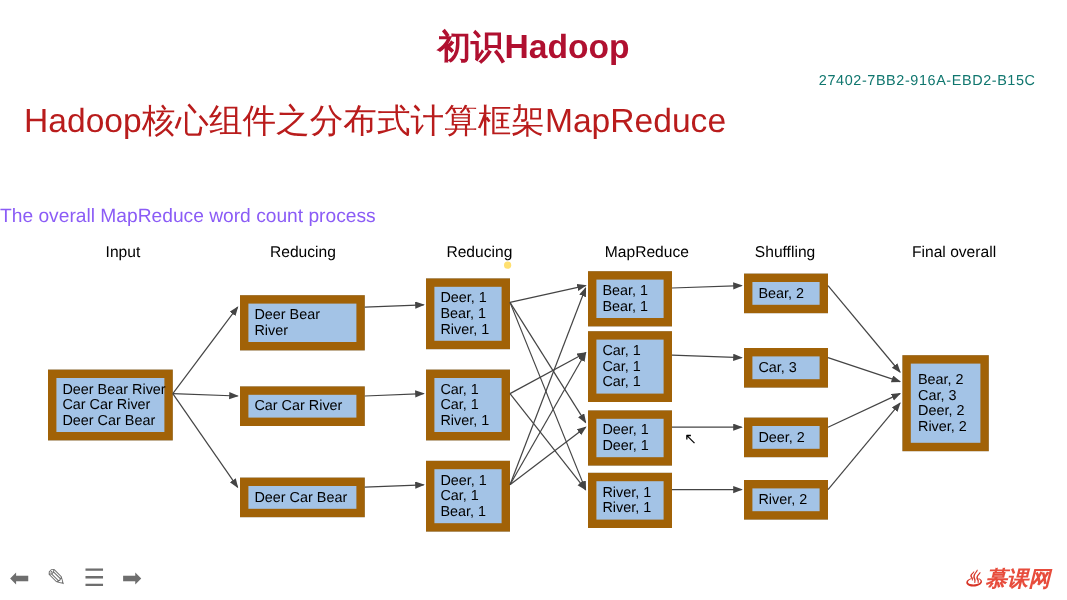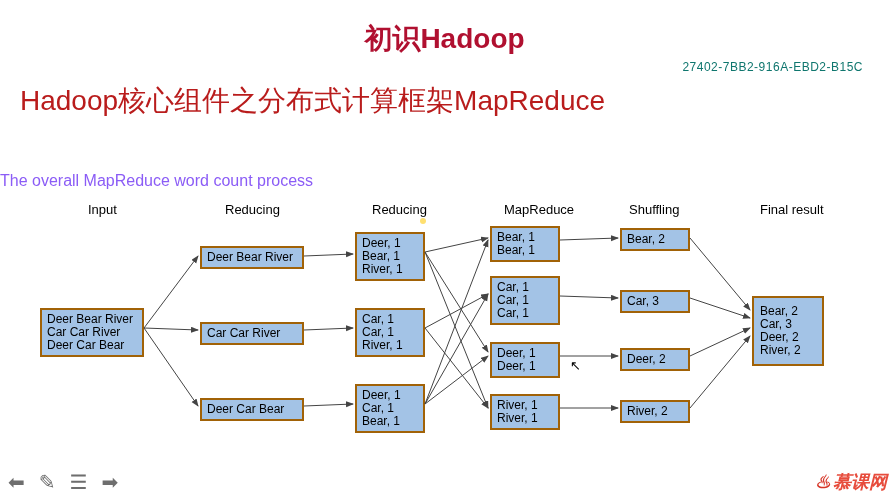--- a/index.html
+++ b/index.html
@@ -2,45 +2,45 @@
 <html><head>
 <meta charset="utf-8">
 <style>
 html,body{margin:0;padding:0;width:889px;height:500px;background:#fff;font-family:"Microsoft YaHei",Arial,sans-serif;overflow:hidden;position:relative}
 .title{text-align:center;font-size:28px;font-weight:bold;color:#b01030;margin-top:20px}
 .watermark{position:absolute;right:26px;top:60px;color:#0f766e;font-size:12px;letter-spacing:0.5px}
 .subtitle{font-size:28px;font-weight:normal;color:#b91c1c;margin:24px 0 0 20px}
 .diagram{position:absolute;left:0;top:170px;width:889px;height:300px}
 .dtitle{text-align:left;font-size:16px;color:#8b5cf6;margin-top:2px}
 .col-head{position:absolute;top:32px;font-size:13px;color:#000}
-.box{position:absolute;background:#a3c3e6;border:2px solid #a16207;font-size:12px;color:#000;padding:3px 5px;line-height:13px;box-sizing:border-box}
+.box{position:absolute;background:#a3c3e6;border:7px solid #a16207;font-size:12px;color:#000;padding:3px 5px;line-height:13px;box-sizing:border-box}
 svg.arrows{position:absolute;left:0;top:0;width:889px;height:300px}
 .toolbar{position:absolute;left:8px;bottom:6px;display:flex;gap:14px;align-items:center}
 .toolbar span{color:#6e6e6e;font-size:20px}
-.brand{position:absolute;right:2px;bottom:6px;color:#e74c3c;font-size:18px;font-style:italic;font-weight:bold}
+.brand{position:absolute;right:14px;bottom:6px;color:#e74c3c;font-size:18px;font-style:italic;font-weight:bold}
 .brand .flame{color:#d73527;margin-right:2px}
 .dot{position:absolute;width:6px;height:6px;border-radius:50%;background:#ffe070}
 .cursor{position:absolute;font-size:13px;color:#000}
 </style>
 </head>
 <body>
 
 <div class="title">初识Hadoop</div>
 <div class="watermark">27402-7BB2-916A-EBD2-B15C</div>
 <div class="subtitle">Hadoop核心组件之分布式计算框架MapReduce</div>
 
 <div class="diagram">
   <div class="dtitle">The overall MapReduce word count process</div>
 
   <div class="col-head" style="left:88px">Input</div>
   <div class="col-head" style="left:225px">Reducing</div>
   <div class="col-head" style="left:372px">Reducing</div>
   <div class="col-head" style="left:504px">MapReduce</div>
   <div class="col-head" style="left:629px">Shuffling</div>
-  <div class="col-head" style="left:760px">Final result</div>
+  <div class="col-head" style="left:760px">Final overall</div>
 
   <div class="box" style="left:40px;top:138px;width:104px;white-space:pre">Deer Bear River
 Car Car River
 Deer Car Bear</div>
 
   <div class="box" style="left:200px;top:76px;width:104px">Deer Bear River</div>
   <div class="box" style="left:200px;top:152px;width:104px">Car Car River</div>
   <div class="box" style="left:200px;top:228px;width:104px">Deer Car Bear</div>
 
   <div class="box" style="left:355px;top:62px;width:70px;white-space:pre">Deer, 1

